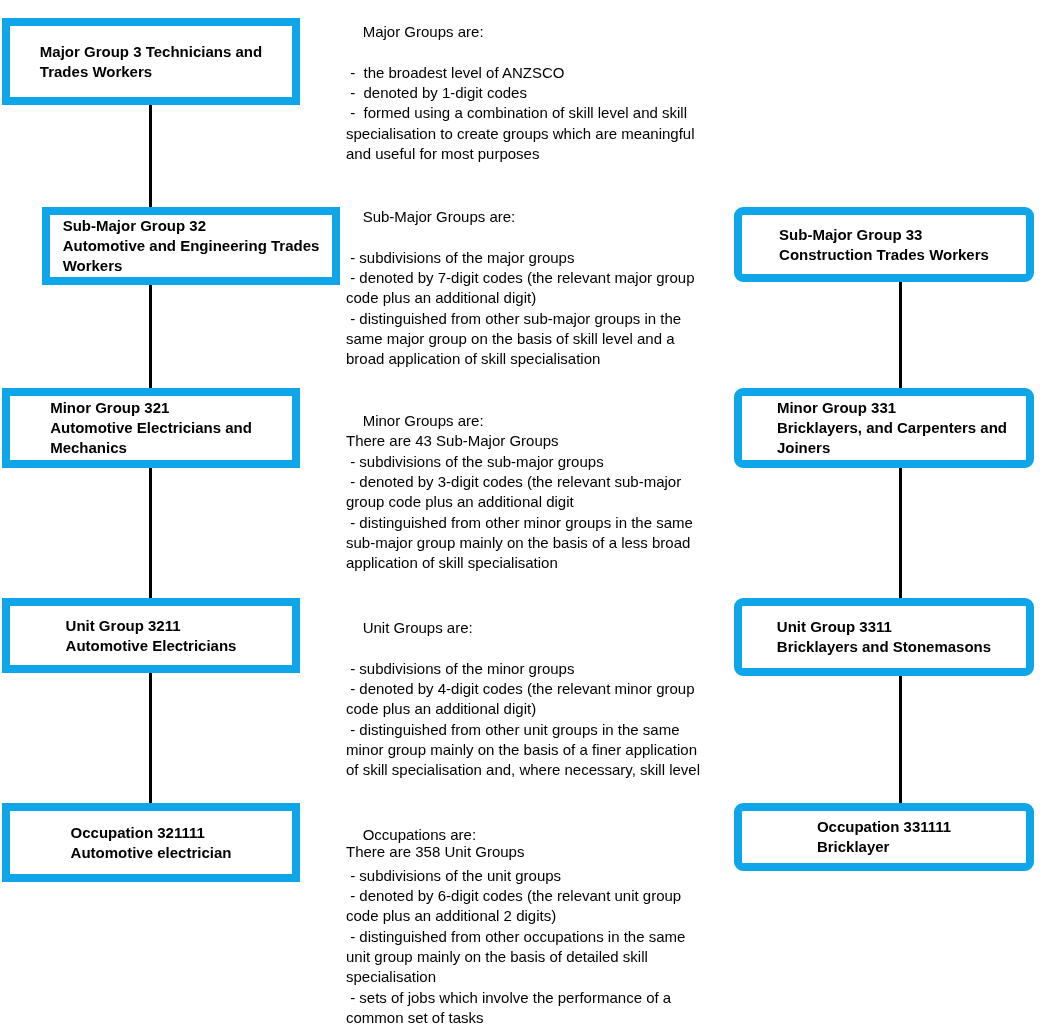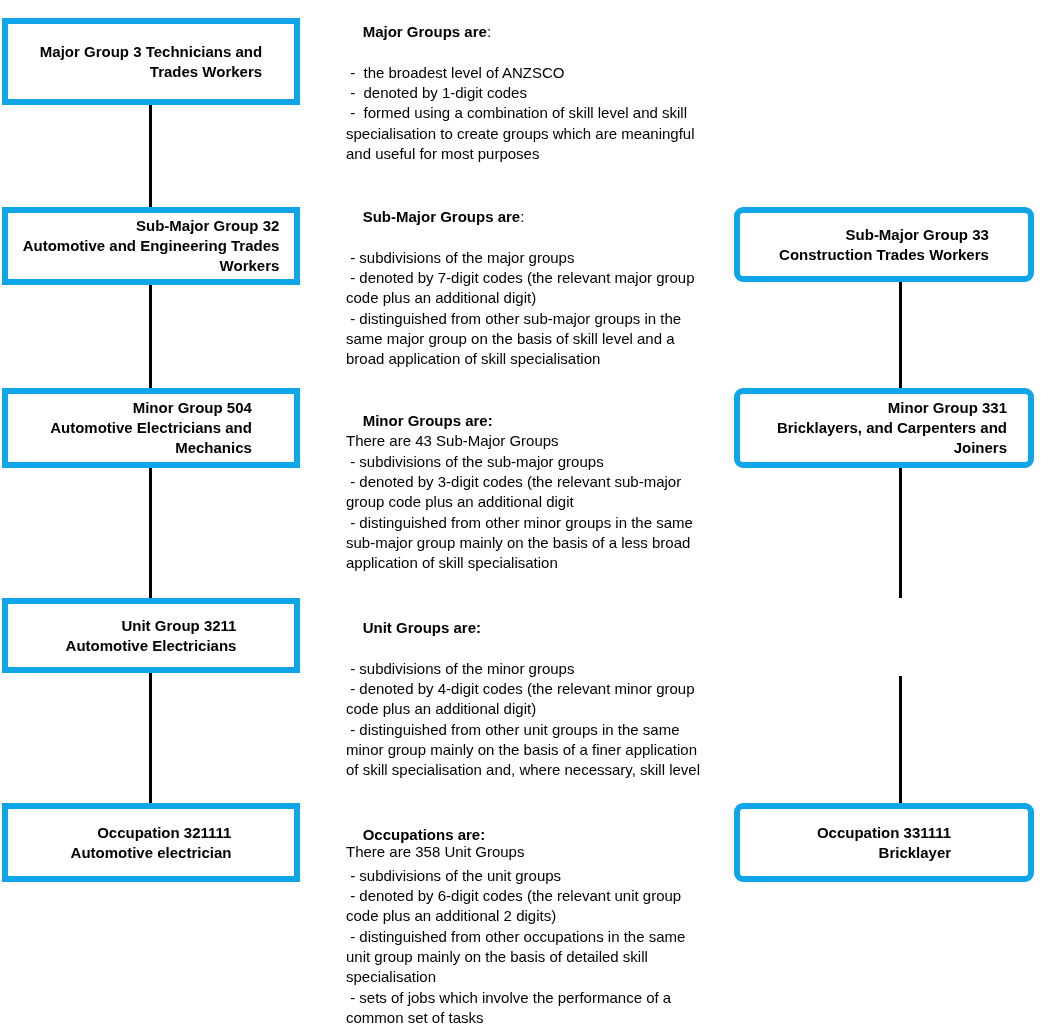--- a/index.html
+++ b/index.html
@@ -12,26 +12,26 @@
     width: 1053px;
     height: 1030px;
     background: #ffffff;
     font-family: "Liberation Sans", sans-serif;
     color: #000000;
     overflow: hidden;
   }
   .node-box {
     position: absolute;
     box-sizing: border-box;
-    border: 6px solid #0ea5e9;
+    border: 8px solid #0ea5e9;
     background: #ffffff;
     display: flex;
     align-items: center;
     justify-content: center;
-    text-align: right;
+    text-align: left;
     font-weight: bold;
     font-size: 15px;
     line-height: 20px;
     white-space: pre-line;
   }
   .col-left  { left: 2px;   width: 298px; }
   .col-right { left: 734px; width: 300px; border-radius: 9px; }
   .vline {
     position: absolute;
     width: 3px;
@@ -40,56 +40,58 @@
   .vline-left  { left: 149px; }
   .vline-right { left: 899px; }
   .textblock {
     position: absolute;
     left: 346px;
     width: 372px;
     font-size: 15px;
     line-height: 20.3px;
     white-space: pre-wrap;
   }
-  .textblock .heading-bold { font-weight: bold; text-align: center; }
+  .textblock .heading-bold { font-weight: normal; text-align: center; }
   .textblock .count-line   { margin-top: 20.3px; }
 </style>
 </head>
 <body>
 
 <div id="canvas">
 
   <div class="vline vline-left" style="top:105px; height:102px;"></div>
   <div class="vline vline-left" style="top:285px; height:103px;"></div>
   <div class="vline vline-left" style="top:468px; height:130px;"></div>
   <div class="vline vline-left" style="top:673px; height:130px;"></div>
 
   <div class="vline vline-right" style="top:282px; height:106px;"></div>
   <div class="vline vline-right" style="top:468px; height:130px;"></div>
   <div class="vline vline-right" style="top:676px; height:127px;"></div>
 
   <div class="node-box col-left" style="top:18px;  height:87px;">Major Group 3 Technicians and
 Trades Workers</div>
-  <div class="node-box col-left" style="top:207px; height:78px;">Sub-Major Group 32
+  <div class="node-box col-left" style="top:207px; height:78px;margin-left:40px;">Sub-Major Group 32
 Automotive and Engineering Trades
 Workers</div>
-  <div class="node-box col-left" style="top:388px; height:80px;">Minor Group 504
+  <div class="node-box col-left" style="top:388px; height:80px;">Minor Group 321
 Automotive Electricians and
 Mechanics</div>
   <div class="node-box col-left" style="top:598px; height:75px;">Unit Group 3211
 Automotive Electricians</div>
   <div class="node-box col-left" style="top:803px; height:79px;">Occupation 321111
 Automotive electrician</div>
 
   <div class="node-box col-right" style="top:207px; height:75px;">Sub-Major Group 33
 Construction Trades Workers</div>
   <div class="node-box col-right" style="top:388px; height:80px;padding-left:16px;">Minor Group 331
 Bricklayers, and Carpenters and
 Joiners</div>
-  <div class="node-box col-right" style="top:803px; height:79px;">Occupation 331111
+  <div class="node-box col-right" style="top:598px; height:78px;">Unit Group 3311
+Bricklayers and Stonemasons</div>
+  <div class="node-box col-right" style="top:803px; height:68px;">Occupation 331111
 Bricklayer</div>
 
   <div class="textblock" style="top:2px;">
     <span class="heading-bold">Major Groups are</span><span>:</span>
     <div> -  the broadest level of ANZSCO
  -  denoted by 1-digit codes
  -  formed using a combination of skill level and skill
 specialisation to create groups which are meaningful
 and useful for most purposes</div>
   </div>

